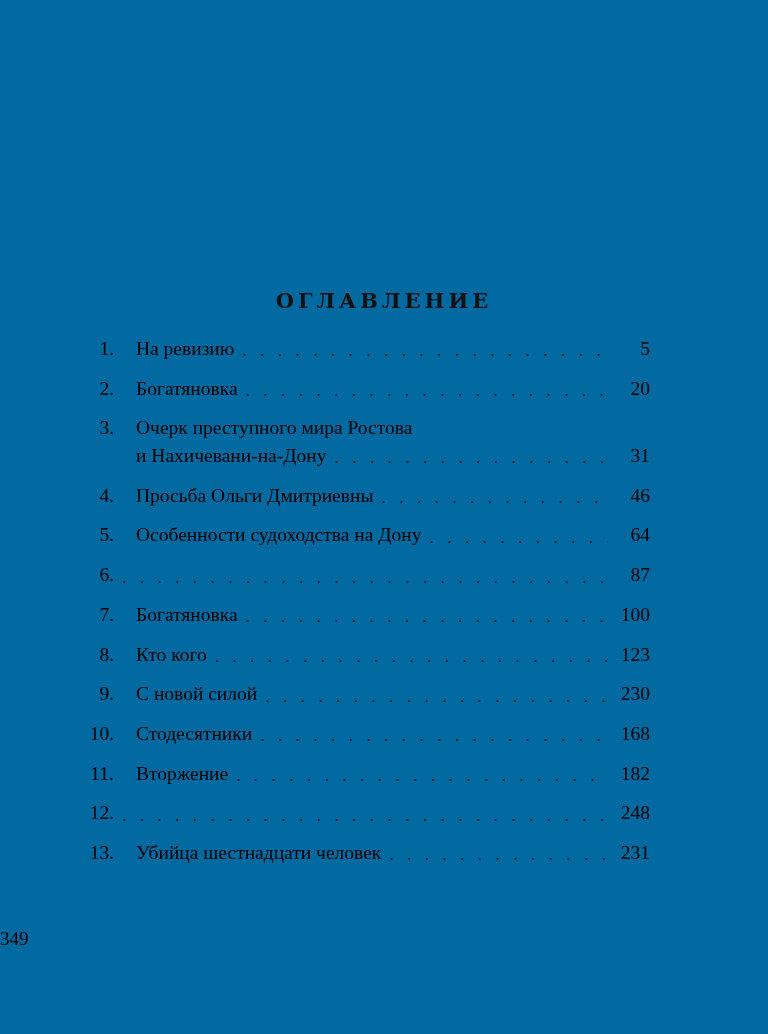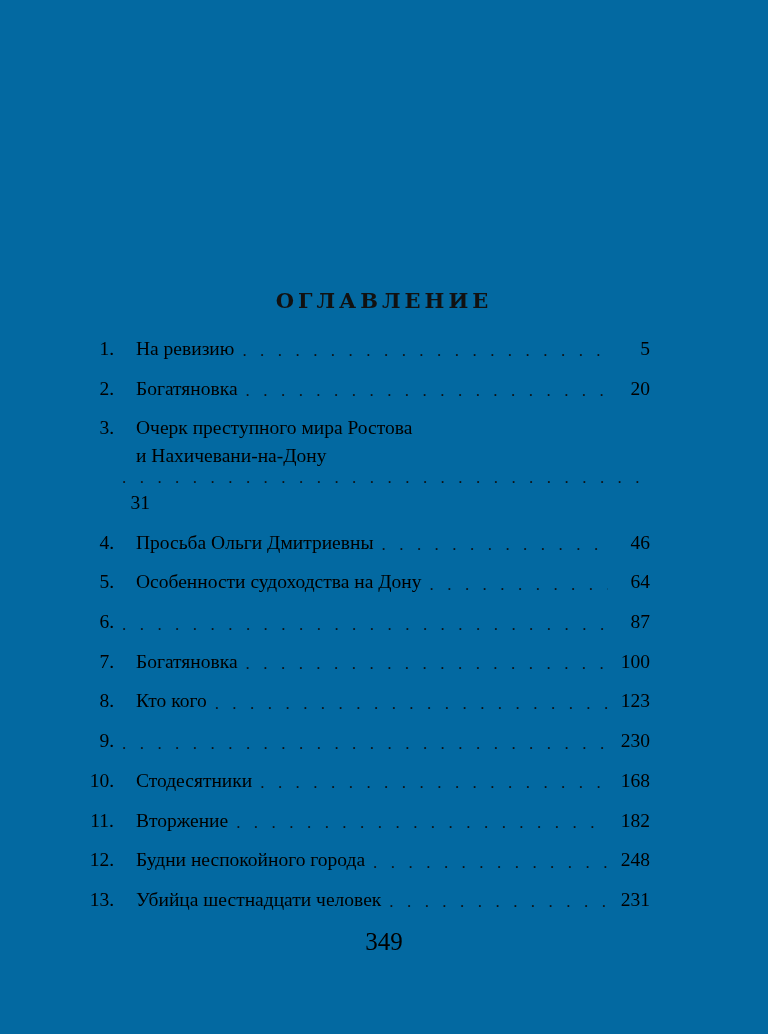--- a/index.html
+++ b/index.html
@@ -88,39 +88,39 @@
   
   .toc-item.multiline {
     display: block;
   }
   .toc-item.multiline .row1 {
     display: flex;
     align-items: flex-end;
   }
   .toc-item.multiline .row2 {
     display: flex;
+    align-items: flex-end;
     padding-left: 26px;
-    flex-direction: column;
   }
   .toc-item.multiline .row1 .label {
     white-space: nowrap;
     padding-left: 6px;
   }
   .toc-item.multiline .row2 .label {
     white-space: nowrap;
     padding-left: 6px;
   }
 
   .folio {
     position: absolute;
     left: 0;
     right: 0;
     top: 928px;
-    text-align: center;
-    font-size: 25px;
+    text-align: left;
+    font-size: 19px;
   }
 </style>
 </head>
 <body>
 
 <div class="page">
   <div class="content">
     <div class="toc-title">ОГЛАВЛЕНИЕ</div>
     <ul class="toc-list">
         <li class="toc-item">
@@ -170,38 +170,38 @@
           <span class="page-no">100</span>
         </li>
         <li class="toc-item">
           <span class="num">8.</span>
           <span class="label">Кто кого</span>
           <span class="dots">. . . . . . . . . . . . . . . . . . . . . . . . . . . . . . . . . . . . . . . . . . . . . . . . . . . . . . . . . . . . . . .</span>
           <span class="page-no">123</span>
         </li>
         <li class="toc-item">
           <span class="num">9.</span>
+          <span class="label">С новой силой</span>
           <span class="dots">. . . . . . . . . . . . . . . . . . . . . . . . . . . . . . . . . . . . . . . . . . . . . . . . . . . . . . . . . . . . . . .</span>
           <span class="page-no">230</span>
         </li>
         <li class="toc-item">
           <span class="num">10.</span>
           <span class="label">Стодесятники</span>
           <span class="dots">. . . . . . . . . . . . . . . . . . . . . . . . . . . . . . . . . . . . . . . . . . . . . . . . . . . . . . . . . . . . . . .</span>
           <span class="page-no">168</span>
         </li>
         <li class="toc-item">
           <span class="num">11.</span>
           <span class="label">Вторжение</span>
           <span class="dots">. . . . . . . . . . . . . . . . . . . . . . . . . . . . . . . . . . . . . . . . . . . . . . . . . . . . . . . . . . . . . . .</span>
           <span class="page-no">182</span>
         </li>
         <li class="toc-item">
           <span class="num">12.</span>
-          <span class="label">Будни неспокойного города</span>
           <span class="dots">. . . . . . . . . . . . . . . . . . . . . . . . . . . . . . . . . . . . . . . . . . . . . . . . . . . . . . . . . . . . . . .</span>
           <span class="page-no">248</span>
         </li>
         <li class="toc-item">
           <span class="num">13.</span>
           <span class="label">Убийца шестнадцати человек</span>
           <span class="dots">. . . . . . . . . . . . . . . . . . . . . . . . . . . . . . . . . . . . . . . . . . . . . . . . . . . . . . . . . . . . . . .</span>
           <span class="page-no">231</span>
         </li>
       </ul>

